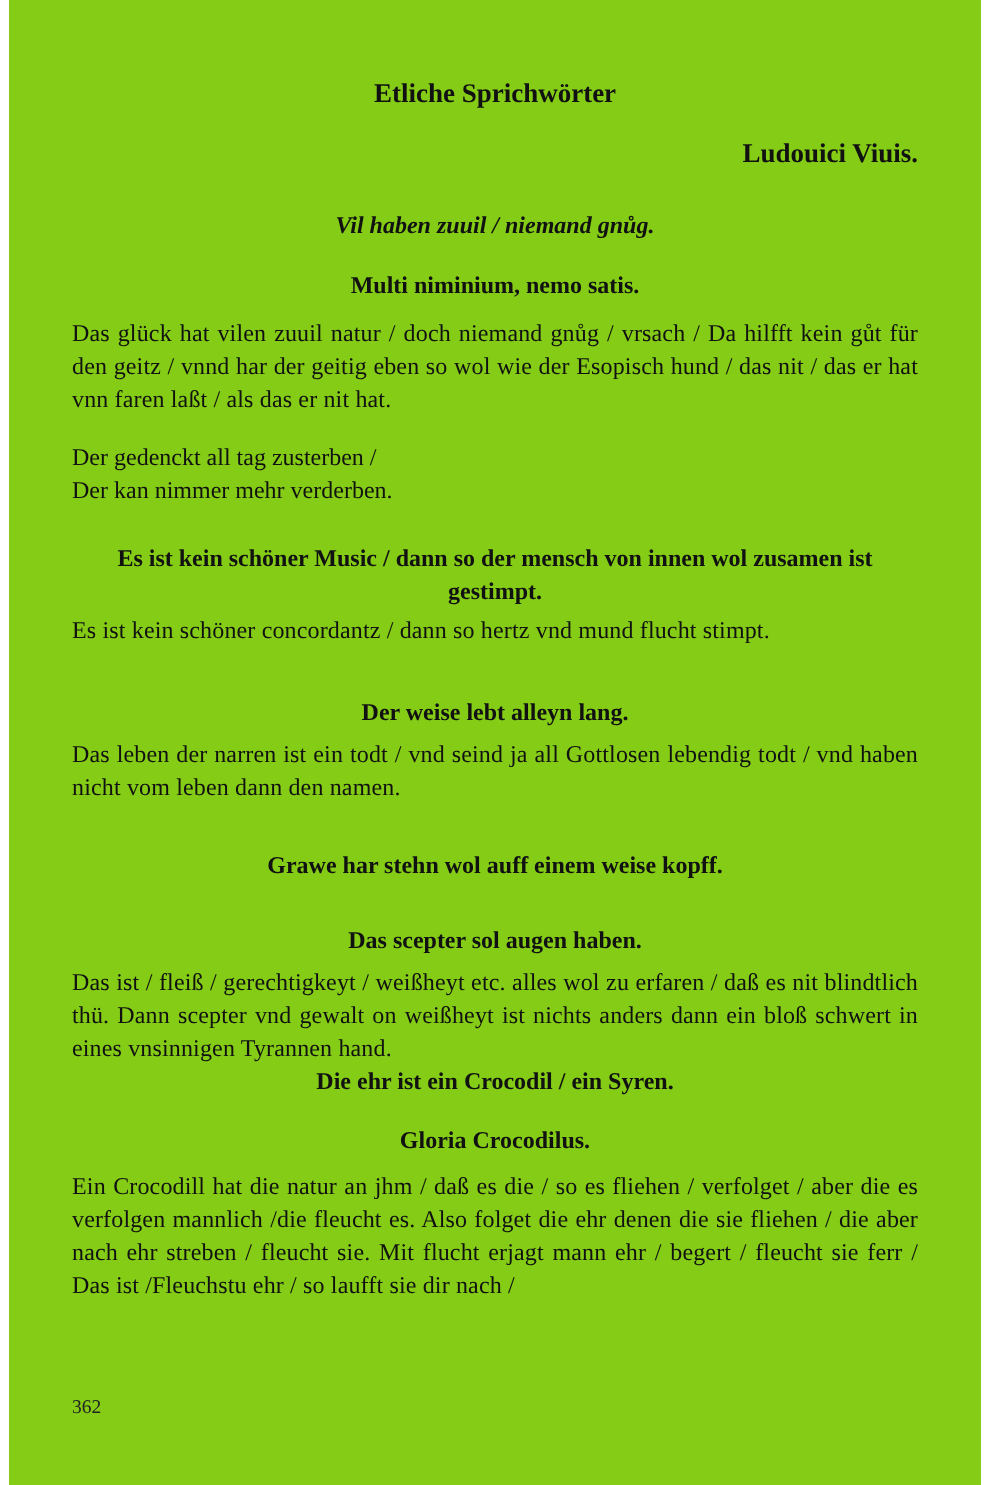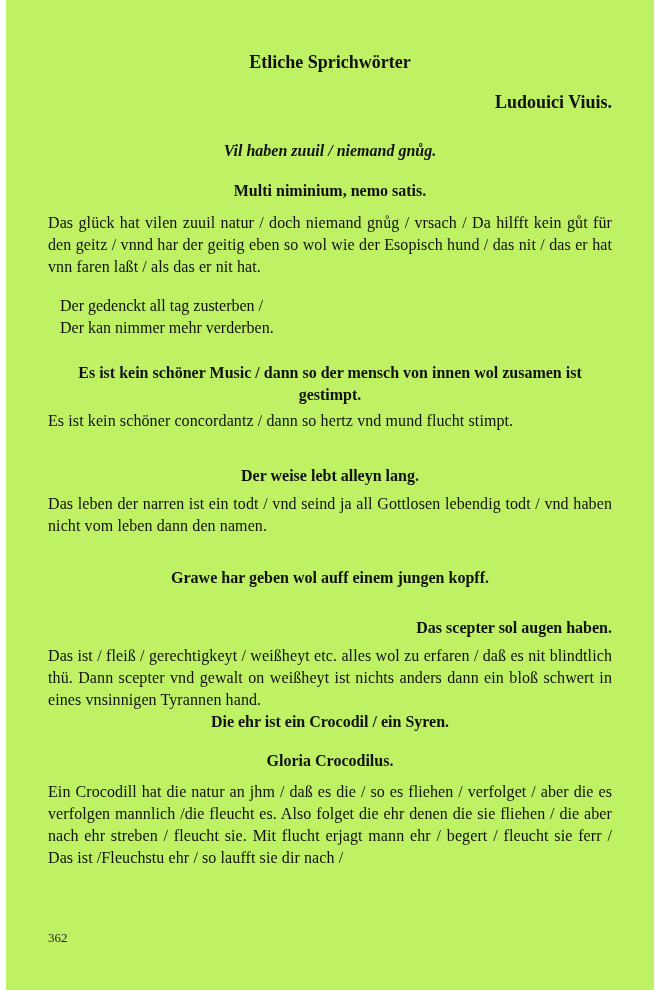--- a/index.html
+++ b/index.html
@@ -5,21 +5,21 @@
   html, body {
     margin: 0;
     padding: 0;
     background: #ffffff;
   }
   .page {
     position: relative;
     width: 648px;
     height: 990px;
     margin: 0 auto;
-    background: #bef264;
+    background: #84cc16;
     color: #111111;
     font-family: "Liberation Serif", "DejaVu Serif", serif;
     box-sizing: border-box;
     padding: 46px 42px 0 42px;
     overflow: hidden;
   }
   .title {
     margin: 4px 0 0 0;
     font-size: 18px;
     line-height: 24px;
@@ -44,36 +44,36 @@
     margin: 0;
     font-size: 16px;
     line-height: 22px;
     text-align: justify;
     letter-spacing: 0.1px;
   }
   .body-text.single {
     text-align: left;
   }
   .verse {
-    margin: 12px;
+    margin: 0;
     font-size: 16px;
     line-height: 22px;
     text-align: left;
   }
   
   .mt-16 { margin-top: 26px; font-style: italic; }
   .mt-18 { margin-top: 18px; }
   .mt-10 { margin-top: 10px; }
   .mt-17 { margin-top: 17px; }
   .mt-23 { margin-top: 23px; }
   .mt-4  { margin-top: 4px; }
   .mt-6  { margin-top: 6px; }
   .mt-33 { margin-top: 33px; }
   .mt-30 { margin-top: 30px; }
-  .mt-28 { margin-top: 28px; text-align: right; }
+  .mt-28 { margin-top: 28px; }
   .mt-24 { }
   .mt-9  { margin-top: 9px; }
   .page-number {
     position: absolute;
     left: 42px;
     top: 930px;
     font-size: 13px;
     line-height: 16px;
     color: #222222;
   }
@@ -100,21 +100,21 @@
     <h3 class="heading mt-23">Es ist kein schöner Music / dann so der mensch von innen wol zusamen ist gestimpt.</h3>
     <p class="body-text single mt-4">Es ist kein schöner concordantz / dann so hertz vnd mund flucht stimpt.</p>
   </section>
 
   <section>
     <h3 class="heading mt-33">Der weise lebt alleyn lang.</h3>
     <p class="body-text mt-6">Das leben der narren ist ein todt / vnd seind ja all Gottlosen lebendig todt / vnd haben nicht vom leben dann den namen.</p>
   </section>
 
   <section>
-    <h3 class="heading mt-30">Grawe har geben wol auff einem jungen kopff.</h3>
+    <h3 class="heading mt-30">Grawe har stehn wol auff einem weise kopff.</h3>
   </section>
 
   <section>
     <h3 class="heading mt-28">Das scepter sol augen haben.</h3>
     <p class="body-text mt-6">Das ist / fleiß / gerechtigkeyt / weißheyt etc. alles wol zu erfaren / daß es nit blindtlich thü. Dann scepter vnd gewalt on weißheyt ist nichts anders dann ein bloß schwert in eines vnsinnigen Tyrannen hand.</p>
   </section>
 
   <section>
     <h3 class="heading mt-24">Die ehr ist ein Crocodil / ein Syren.</h3>
     <h3 class="heading mt-17">Gloria Crocodilus.</h3>

